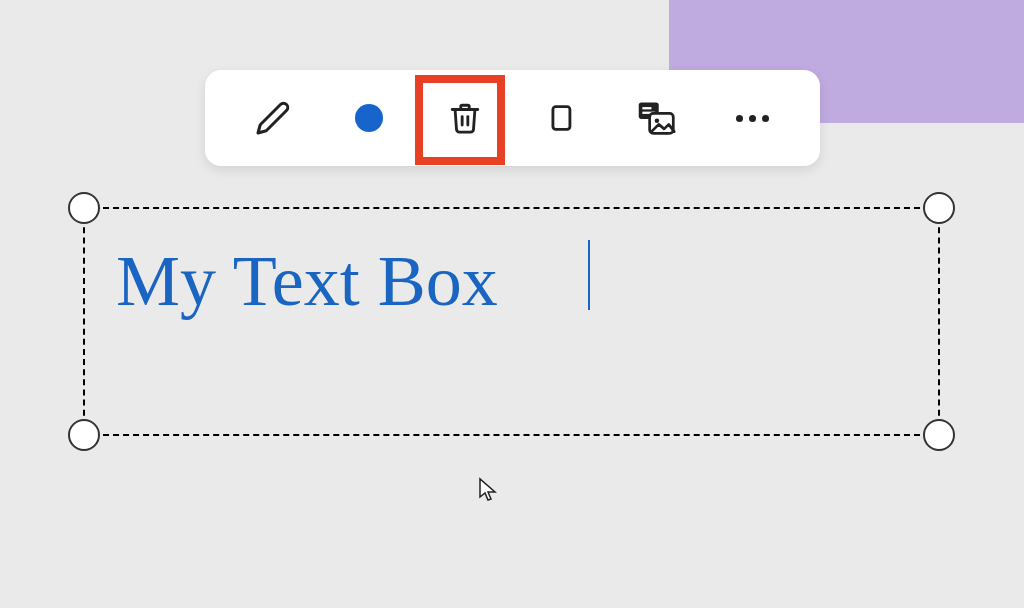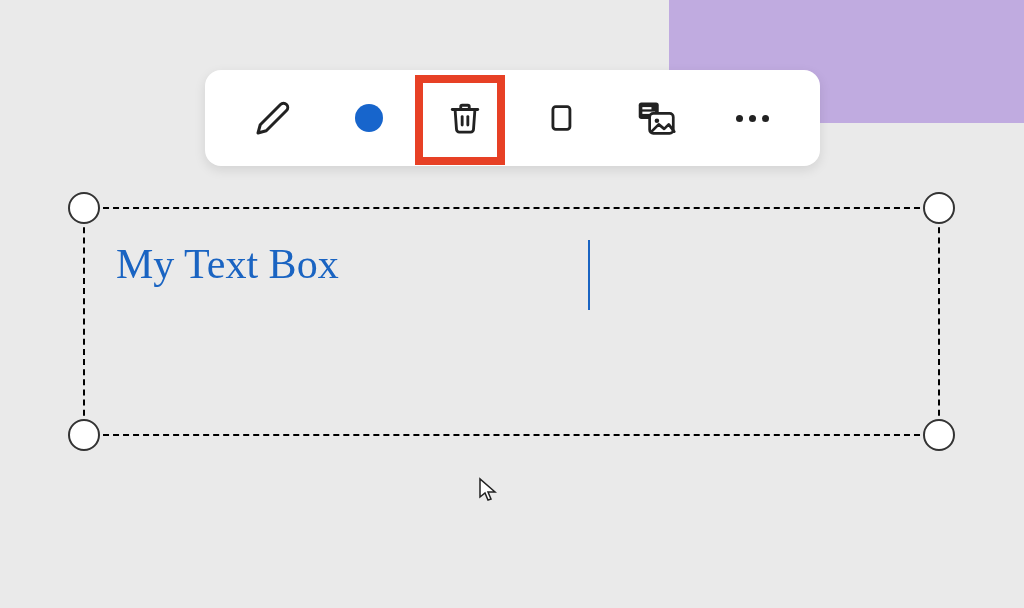--- a/index.html
+++ b/index.html
@@ -79,21 +79,21 @@
     }
     .handle-tl { top: 0px; left: 0px; }
     .handle-tr { top: 0px; right: 0px; }
     .handle-bl { bottom: 0px; left: 0px; }
     .handle-br { bottom: 0px; right: 0px; }
     .textbox-text {
       position: absolute;
       top: 48px;
       left: 48px;
       font-family: 'Segoe Script', 'Bradley Hand', cursive;
-      font-size: 42px;
+      font-size: 72px;
       color: #1a64c2;
       font-weight: 500;
     }
     .text-cursor {
       position: absolute;
       top: 48px;
       left: 520px;
       width: 2px;
       height: 70px;
       background: #1a64c2;

